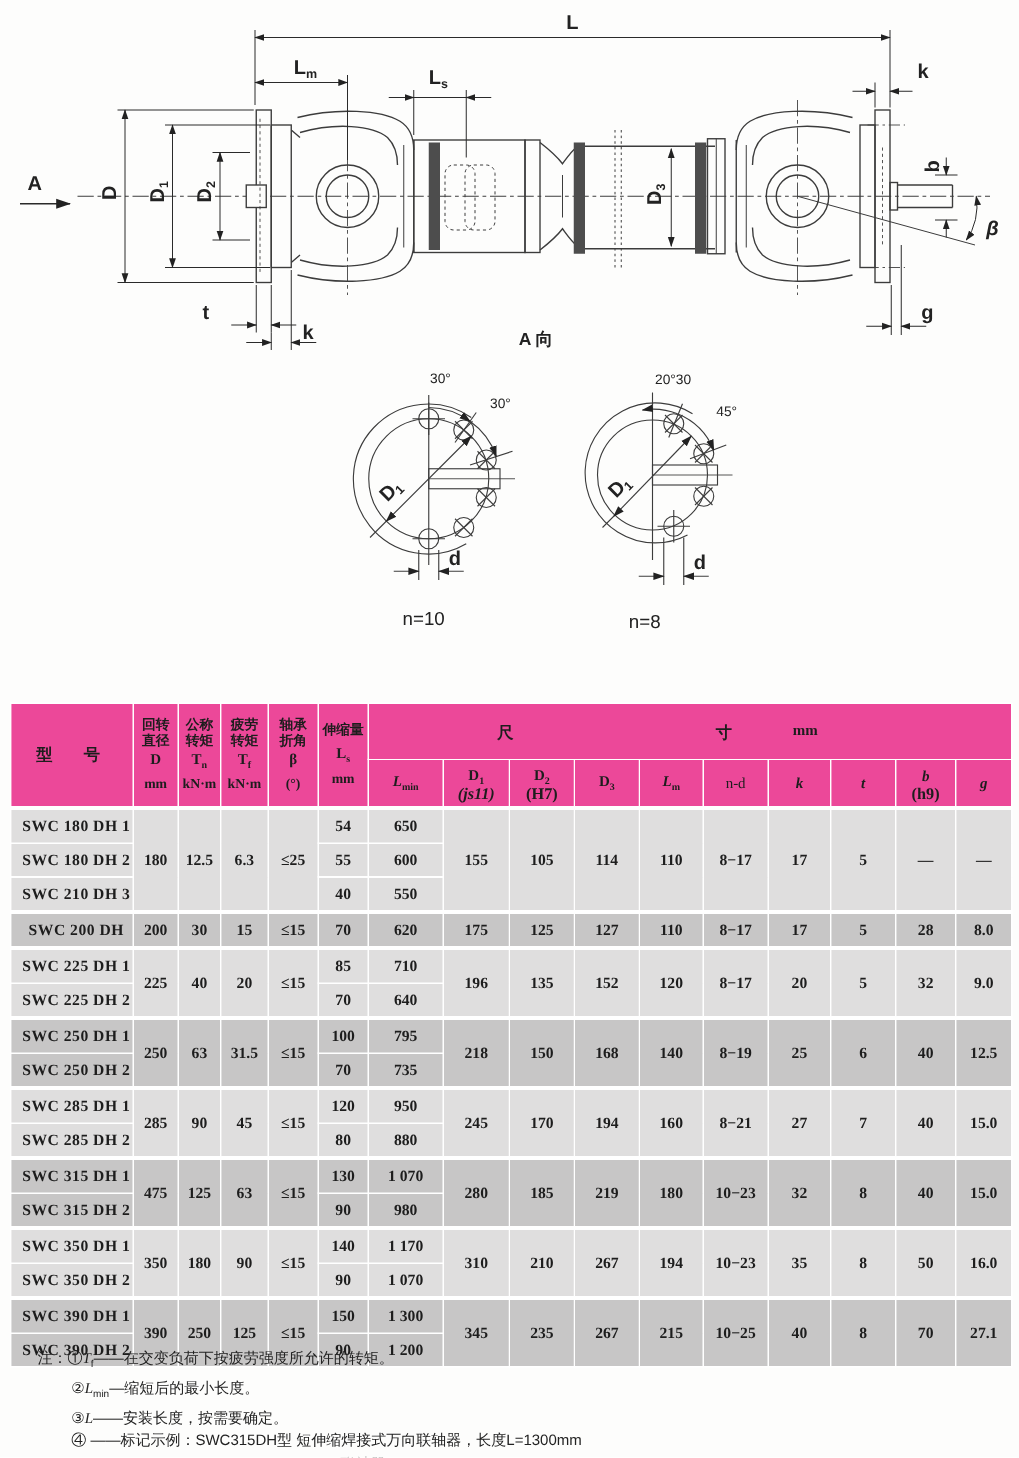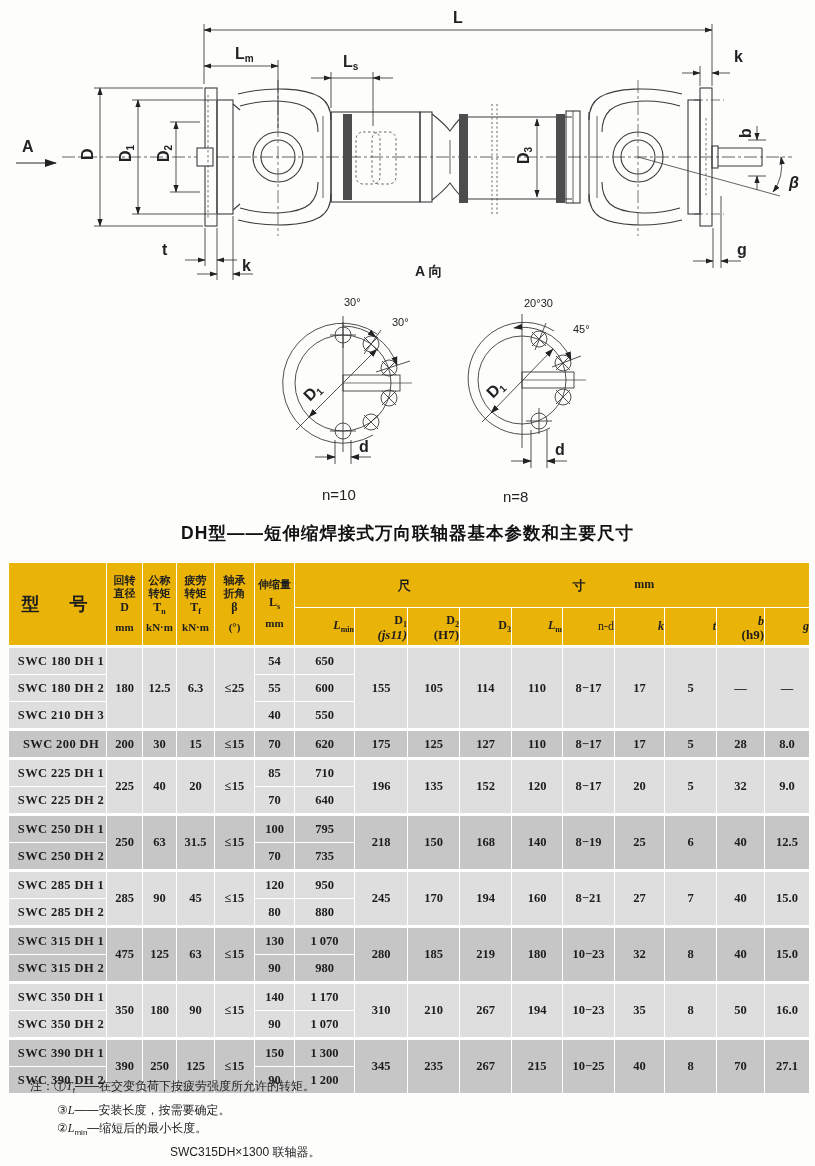--- a/index.html
+++ b/index.html
@@ -8,30 +8,30 @@
   svg text{font-family:"Liberation Sans",sans-serif;fill:#222;}
   .dimlab{font-size:16px;font-weight:bold;}
   .dimsub{font-size:10px;font-weight:bold;}
   .anglab{font-size:11px;}
   .nlab{font-size:15px;}
   .title{position:absolute;top:521px;left:0;width:100%;text-align:center;
          font-family:"Liberation Sans",sans-serif;font-size:17.5px;font-weight:bold;
          letter-spacing:1px;color:#111;}
   table.params{position:absolute;top:562px;left:8px;border-collapse:collapse;table-layout:fixed;}
   table.params td,table.params th{border:1px solid #fff;overflow:hidden;}
-  table.params th{background:#eab308;font-weight:bold;vertical-align:middle;text-align:center;padding:0;}
+  table.params th{background:#ec4899;font-weight:bold;vertical-align:middle;text-align:center;padding:0;}
   .hl{font-family:"Liberation Sans",sans-serif;font-size:11px;line-height:13px;}
   .hsym{font-family:"Liberation Serif",serif;font-size:12px;line-height:14px;font-style:normal;}
   .hsym i{font-style:normal;}
   .hunit{font-family:"Liberation Serif",serif;font-size:11px;line-height:14px;font-weight:bold;}
-  th.th-model{font-family:"Liberation Sans",sans-serif;font-size:18px;letter-spacing:6px;}
+  th.th-model{font-family:"Liberation Sans",sans-serif;font-size:13px;letter-spacing:6px;}
   th.th-size{position:relative;height:44px;}
   th.th-size .sz{position:absolute;top:14px;font-family:"Liberation Sans",sans-serif;font-size:13px;}
   th.th-size .szu{font-family:"Liberation Serif",serif;font-size:12px;}
-  tr.sub th{height:37px;font-size:12px;font-family:"Liberation Serif",serif;text-align:right;}
+  tr.sub th{height:37px;font-size:12px;font-family:"Liberation Serif",serif;}
   tr.sub .paren{font-size:13px;line-height:11px;}
   tr.sub i{font-style:italic;}
   tr.sub .up{font-style:normal;}
   tr.sub .bold{font-family:"Liberation Serif",serif;font-weight:normal;}
   sub{font-size:8px;}
   table.params td{height:24px;text-align:center;font-size:12.5px;font-weight:bold;background:#dfdede;}
   tr.dark td{background:#c7c6c6;}
   tr.gs td{border-top:3px solid #fff;}
   td.model{text-align:left;padding-left:8px;letter-spacing:.4px;white-space:nowrap;}
   .notes{position:absolute;left:30px;top:1077px;width:770px;font-size:12px;line-height:18.5px;
@@ -268,21 +268,20 @@
       <line x1="511" y1="461" x2="531" y2="461" marker-end="url(#ar)"></line>
       <line x1="547" y1="461" x2="567" y2="461" marker-start="url(#ar)"></line>
     </g>
     <text class="anglab" x="524" y="307">20°30</text>
     <text class="anglab" x="573" y="333">45°</text>
     <text transform="rotate(-45 493 399)" x="493" y="399"><tspan class="dimlab">D</tspan><tspan class="dimsub" dy="3">1</tspan></text>
     <text class="dimlab" x="555" y="455">d</text>
     <text class="nlab" x="503" y="502">n=8</text>
   </svg>
 
-  <div class="title">DH型——短伸缩焊接式万向联轴器基本参数和主要尺寸</div>
 
   <table class="params">
     <colgroup>
       <col style="width:98px">
         <col style="width:36px">
         <col style="width:34px">
         <col style="width:38px">
       <col style="width:40px">
         <col style="width:40px">
         <col style="width:60px">
@@ -539,18 +538,19 @@
         <tr class="dark">
           <td class="model">SWC 390 DH 2</td>
           <td>90</td>
           <td>1 200</td>
         </tr>
       </tbody>
   </table>
 
   <div class="notes">
     <div class="nl"><span>注：</span><span>①</span><i>T</i><sub>f</sub><span>——在交变负荷下按疲劳强度所允许的转矩。</span></div>
+    <div class="nl ind1"><span>②</span><i>L</i><sub>min</sub><span>—缩短后的最小长度。</span></div>
     <div class="nl ind1"><span>③</span><i>L</i><span>——安装长度，按需要确定。</span></div>
-    <div class="nl ind1"><span>②</span><i>L</i><sub>min</sub><span>—缩短后的最小长度。</span></div>
+    <div class="nl ind1"><span>④</span><span> </span><span>——标记示例：SWC315DH型 短伸缩焊接式万向联轴器，长度L=1300mm</span></div>
     <div class="nl ind2">SWC315DH×1300 联轴器。</div>
   </div>
 
 </div>
 
 </body></html>

